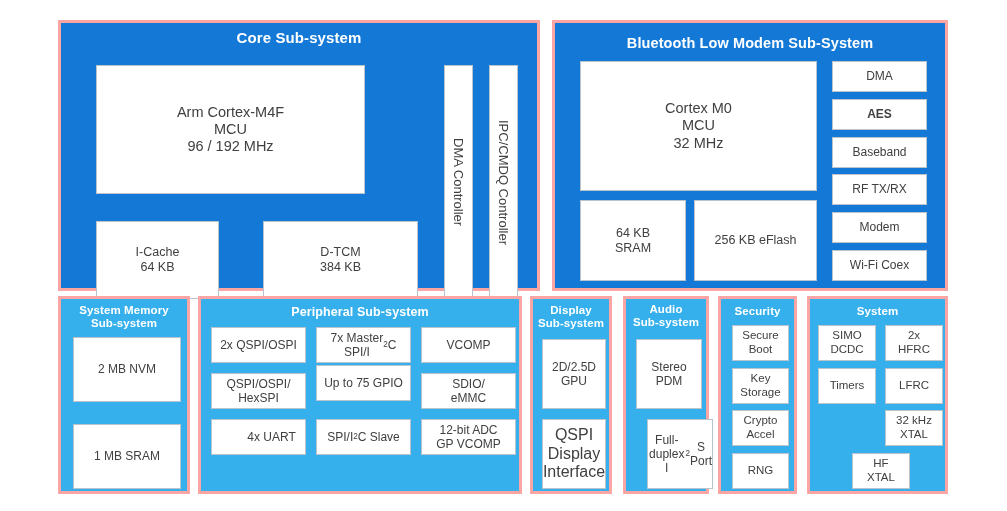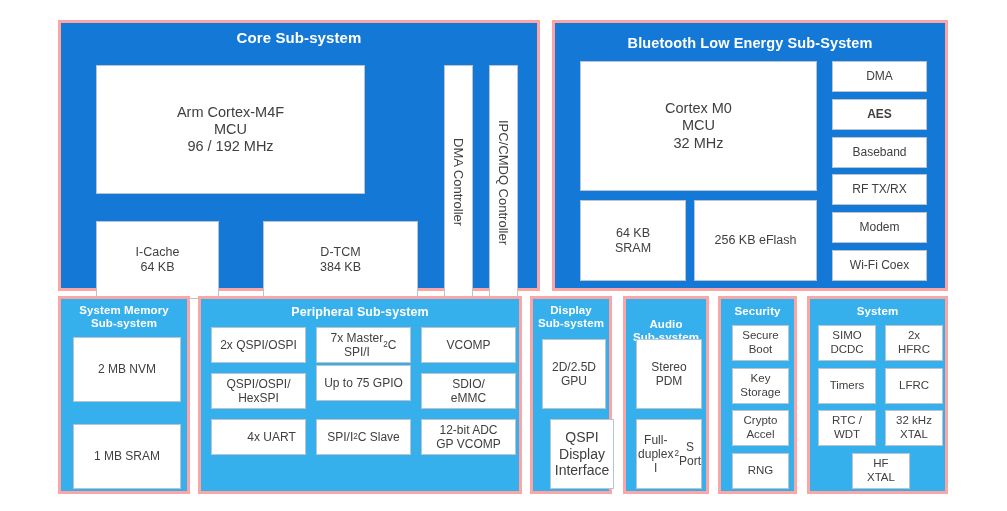--- a/index.html
+++ b/index.html
@@ -88,21 +88,21 @@
 
     <div class="box" style="left:202px; top:198px; width:155px; height:78px; font-size:12.5px;">D-TCM
 384 KB</div>
 
     <div class="box vbox" style="left:383px; top:42px; width:29px; height:234px; font-size:13px;">DMA Controller</div>
 
     <div class="box vbox" style="left:428px; top:42px; width:29px; height:234px; font-size:13px;">IPC/CMDQ Controller</div>
   </div>
 
   <div class="panel panel-dark" style="left:552px; top:20px; width:396px; height:271px;">
-    <div class="panel-title" style="top:12px; font-size:14.5px;">Bluetooth Low Energy Sub-System</div>
+    <div class="panel-title" style="top:12px; font-size:14.5px;">Bluetooth Low Modem Sub-System</div>
 
     <div class="box" style="left:25px; top:38px; width:237px; height:130px; font-size:14.5px;">Cortex M0
 MCU
 32 MHz</div>
 
     <div class="box" style="left:25px; top:177px; width:106px; height:81px; font-size:12.5px;">64 KB
 SRAM</div>
 
     <div class="box" style="left:139px; top:177px; width:123px; height:81px; font-size:12.5px;">256 KB eFlash</div>
 
@@ -138,49 +138,48 @@
         <div class="box" style="position: absolute; left: 105px; top: 92px; width: 95px; height: 36px; font-size: 12px; white-space: normal;">SPI/I<sup>2</sup>C Slave</div>
         <div class="box" style="position: absolute; left: 210px; top: 92px; width: 95px; height: 36px; font-size: 12px; white-space: normal;">12-bit ADC<br>GP VCOMP</div>
       </div>
   </div>
 
   <div class="panel panel-light" style="left:530px; top:296px; width:82px; height:198px;">
     <div class="panel-title" style="top:5px; font-size:11.5px; white-space:pre-line;">Display
 Sub-system</div>
     <div style="position:absolute; left:9px; top:40px; width:64px; height:150px;">
         <div class="box" style="position: absolute; left: 0px; top: 0px; width: 64px; height: 70px; font-size: 12px; white-space: normal;">2D/2.5D<br>GPU</div>
-        <div class="box" style="position: absolute; left: 8px; top: 80px; width: 64px; height: 70px; font-size: 14px; white-space: normal;">QSPI<br>Display<br>Interface</div>
+        <div class="box" style="position: absolute; left: 0px; top: 80px; width: 64px; height: 70px; font-size: 16px; white-space: normal;">QSPI<br>Display<br>Interface</div>
       </div>
   </div>
 
   <div class="panel panel-light" style="left:623px; top:296px; width:86px; height:198px;">
-    <div class="panel-title" style="top:19px; font-size:11.5px; white-space:pre-line;">Audio
+    <div class="panel-title" style="top:4px; font-size:11.5px; white-space:pre-line;">Audio
 Sub-system</div>
     <div style="position:absolute; left:10px; top:40px; width:66px; height:150px;">
         <div class="box" style="position: absolute; left: 0px; top: 0px; width: 66px; height: 70px; font-size: 12px; white-space: normal;">Stereo<br>PDM</div>
-        <div class="box" style="position: absolute; left: 0px; top: 80px; width: 66px; height: 70px; font-size: 12px; white-space: normal;">Full-duplex<br>I<sup>2</sup>S Port</div>
+        <div class="box" style="position: absolute; left: 11px; top: 80px; width: 66px; height: 70px; font-size: 12px; white-space: normal;">Full-duplex<br>I<sup>2</sup>S Port</div>
       </div>
   </div>
 
   <div class="panel panel-light" style="left:718px; top:296px; width:79px; height:198px;">
     <div class="panel-title" style="top:6px; font-size:11.5px;">Security</div>
     <div style="position:absolute; left:11px; top:26px; width:57px; height:164px;">
         <div class="box" style="position: absolute; left: 0px; top: 0px; width: 57px; height: 36px; font-size: 11.5px; white-space: normal;">Secure<br>Boot</div>
         <div class="box" style="position: absolute; left: 0px; top: 43px; width: 57px; height: 36px; font-size: 11.5px; white-space: normal;">Key<br>Storage</div>
         <div class="box" style="position: absolute; left: 0px; top: 85px; width: 57px; height: 36px; font-size: 11.5px; white-space: normal;">Crypto<br>Accel</div>
         <div class="box" style="position: absolute; left: 0px; top: 128px; width: 57px; height: 36px; font-size: 11.5px; white-space: normal;">RNG</div>
       </div>
   </div>
 
   <div class="panel panel-light" style="left:807px; top:296px; width:141px; height:198px;">
     <div class="panel-title" style="top:6px; font-size:11.5px;">System</div>
     <div style="position:absolute; left:8px; top:26px; width:125px; height:164px;">
         <div class="box" style="position: absolute; left: 0px; top: 0px; width: 58px; height: 36px; font-size: 11.5px; white-space: normal;">SIMO<br>DCDC</div>
         <div class="box" style="position: absolute; left: 67px; top: 0px; width: 58px; height: 36px; font-size: 11.5px; white-space: normal;">2x<br>HFRC</div>
         <div class="box" style="position: absolute; left: 0px; top: 43px; width: 58px; height: 36px; font-size: 11.5px; white-space: normal;">Timers</div>
         <div class="box" style="position: absolute; left: 67px; top: 43px; width: 58px; height: 36px; font-size: 11.5px; white-space: normal;">LFRC</div>
-        <div class="box" style="position: absolute; left: 0px; top: 85px; width: 58px; height: 36px; font-size: 11.5px; white-space: normal;">RTC /<br>WDT</div>
         <div class="box" style="position: absolute; left: 67px; top: 85px; width: 58px; height: 36px; font-size: 11.5px; white-space: normal;">32 kHz<br>XTAL</div>
         <div class="box" style="position: absolute; left: 34px; top: 128px; width: 58px; height: 36px; font-size: 11.5px; white-space: normal;">HF<br>XTAL</div>
       </div>
   </div>
 
 </div>
 
 </body></html>

